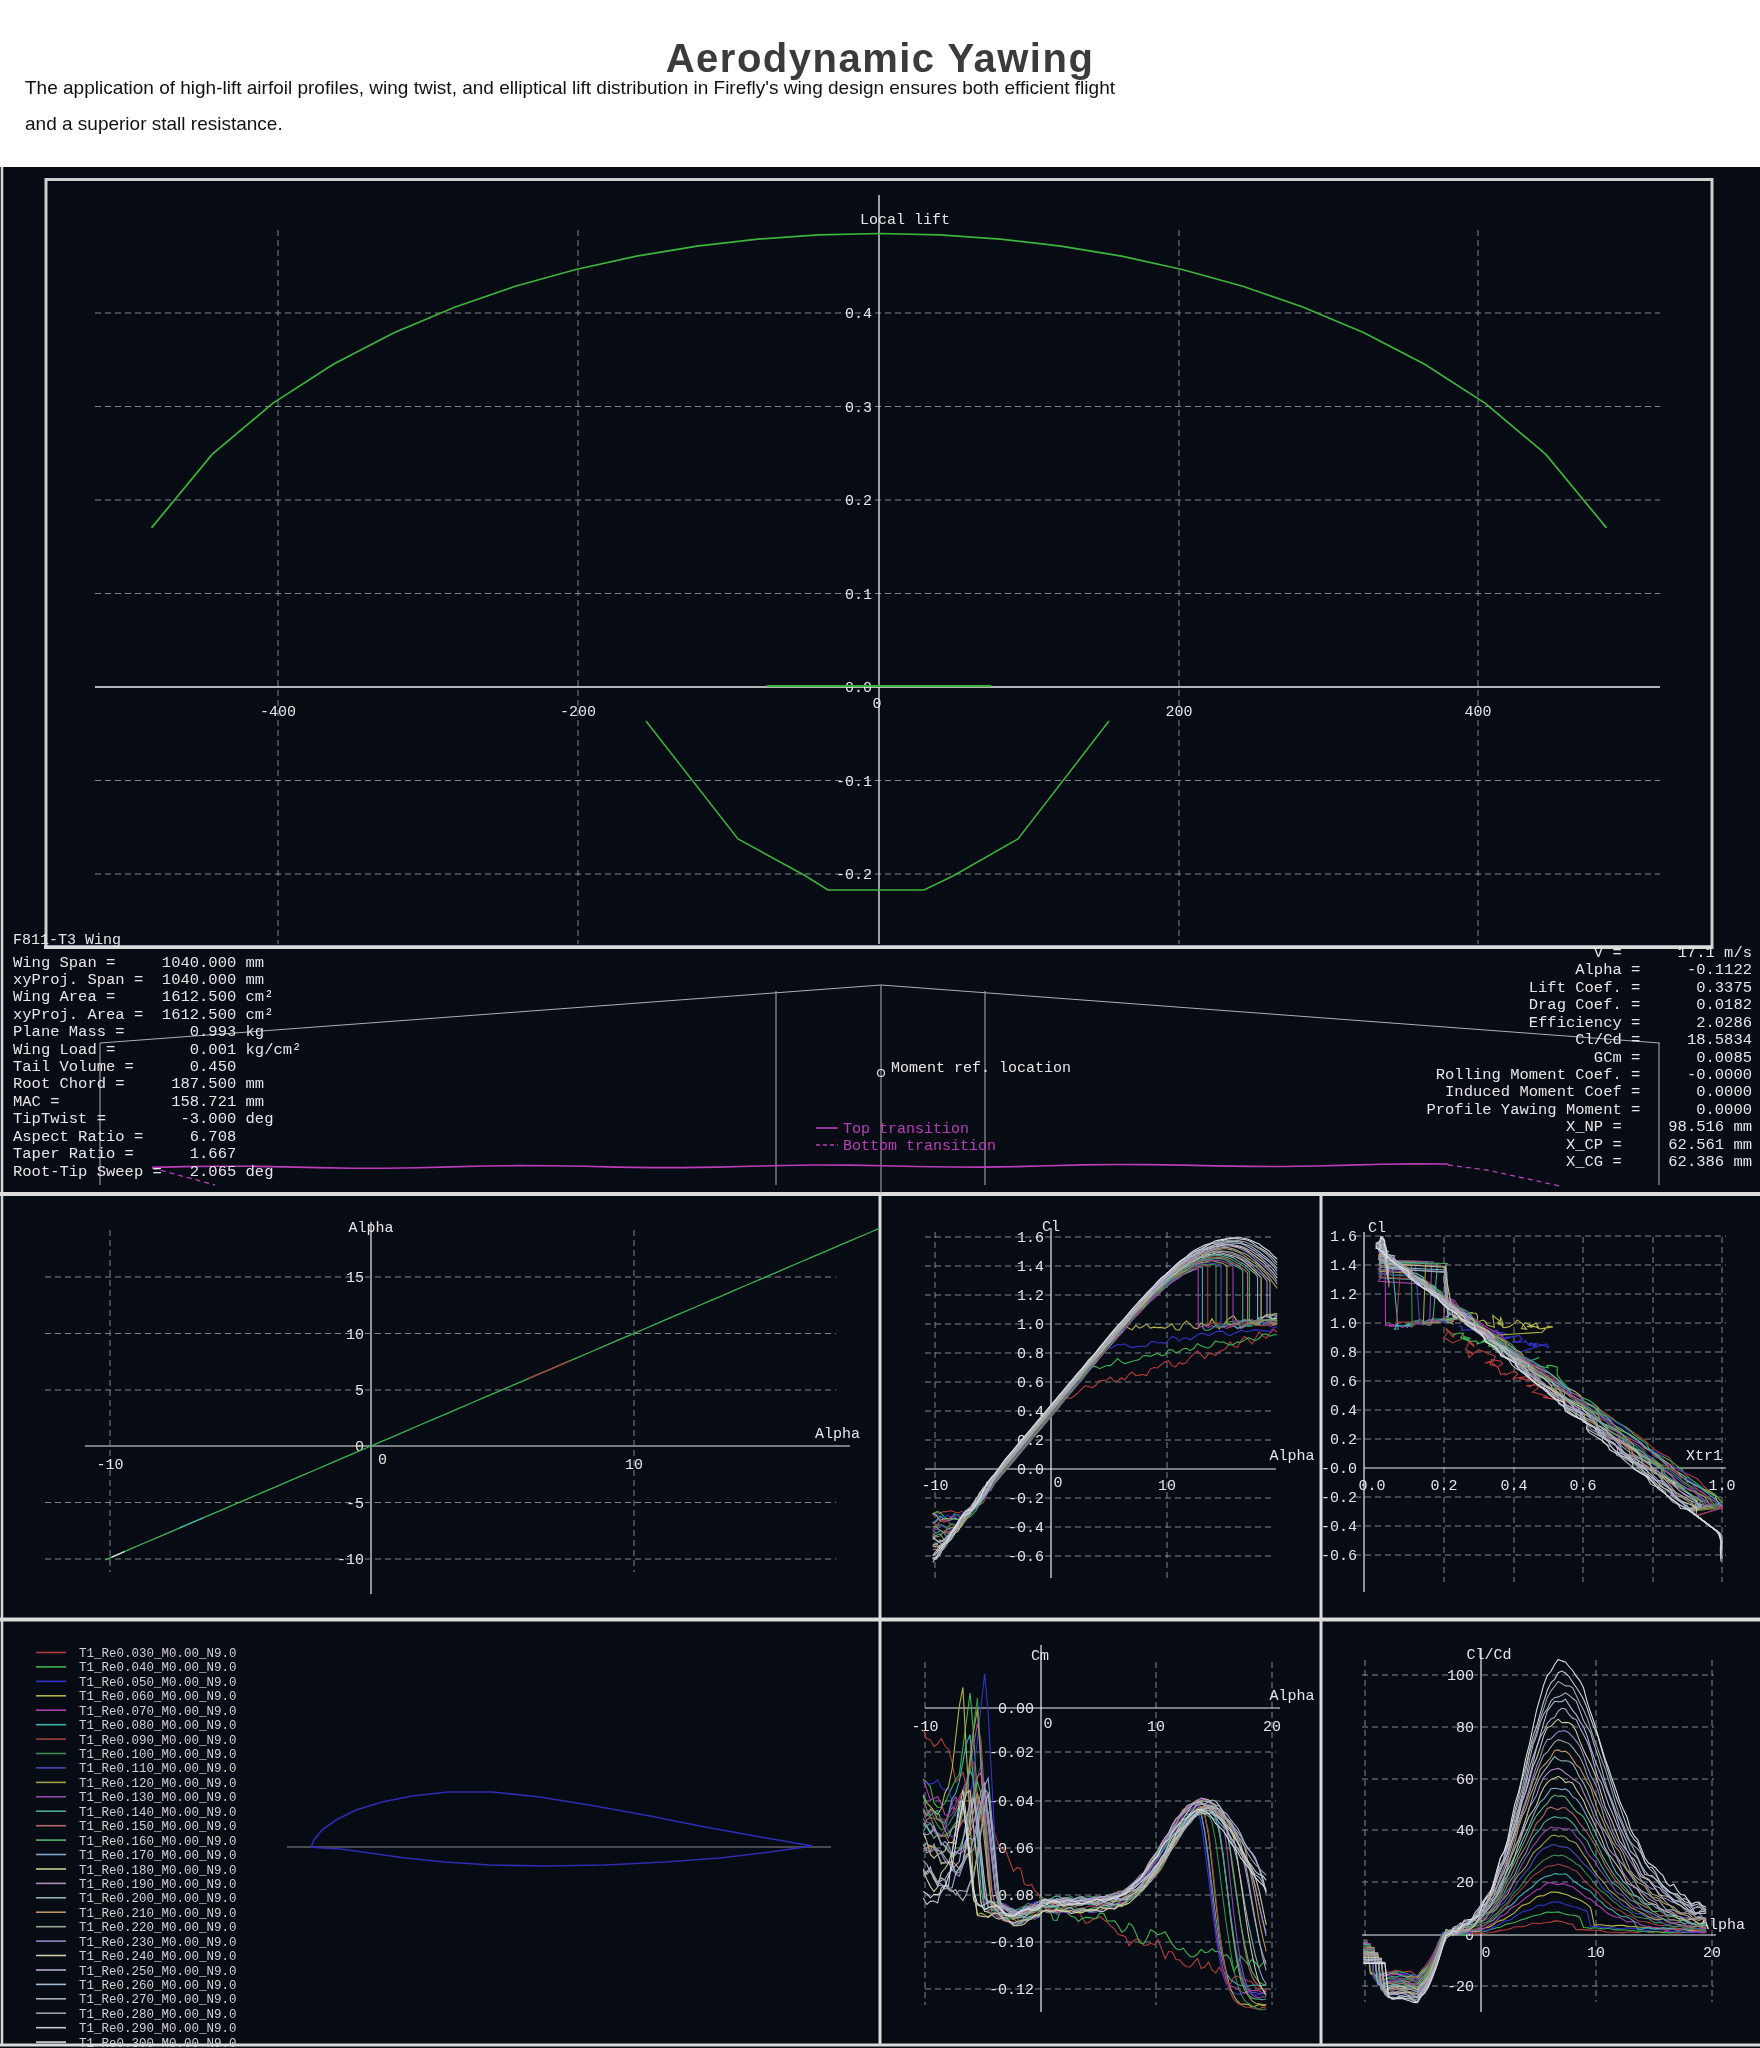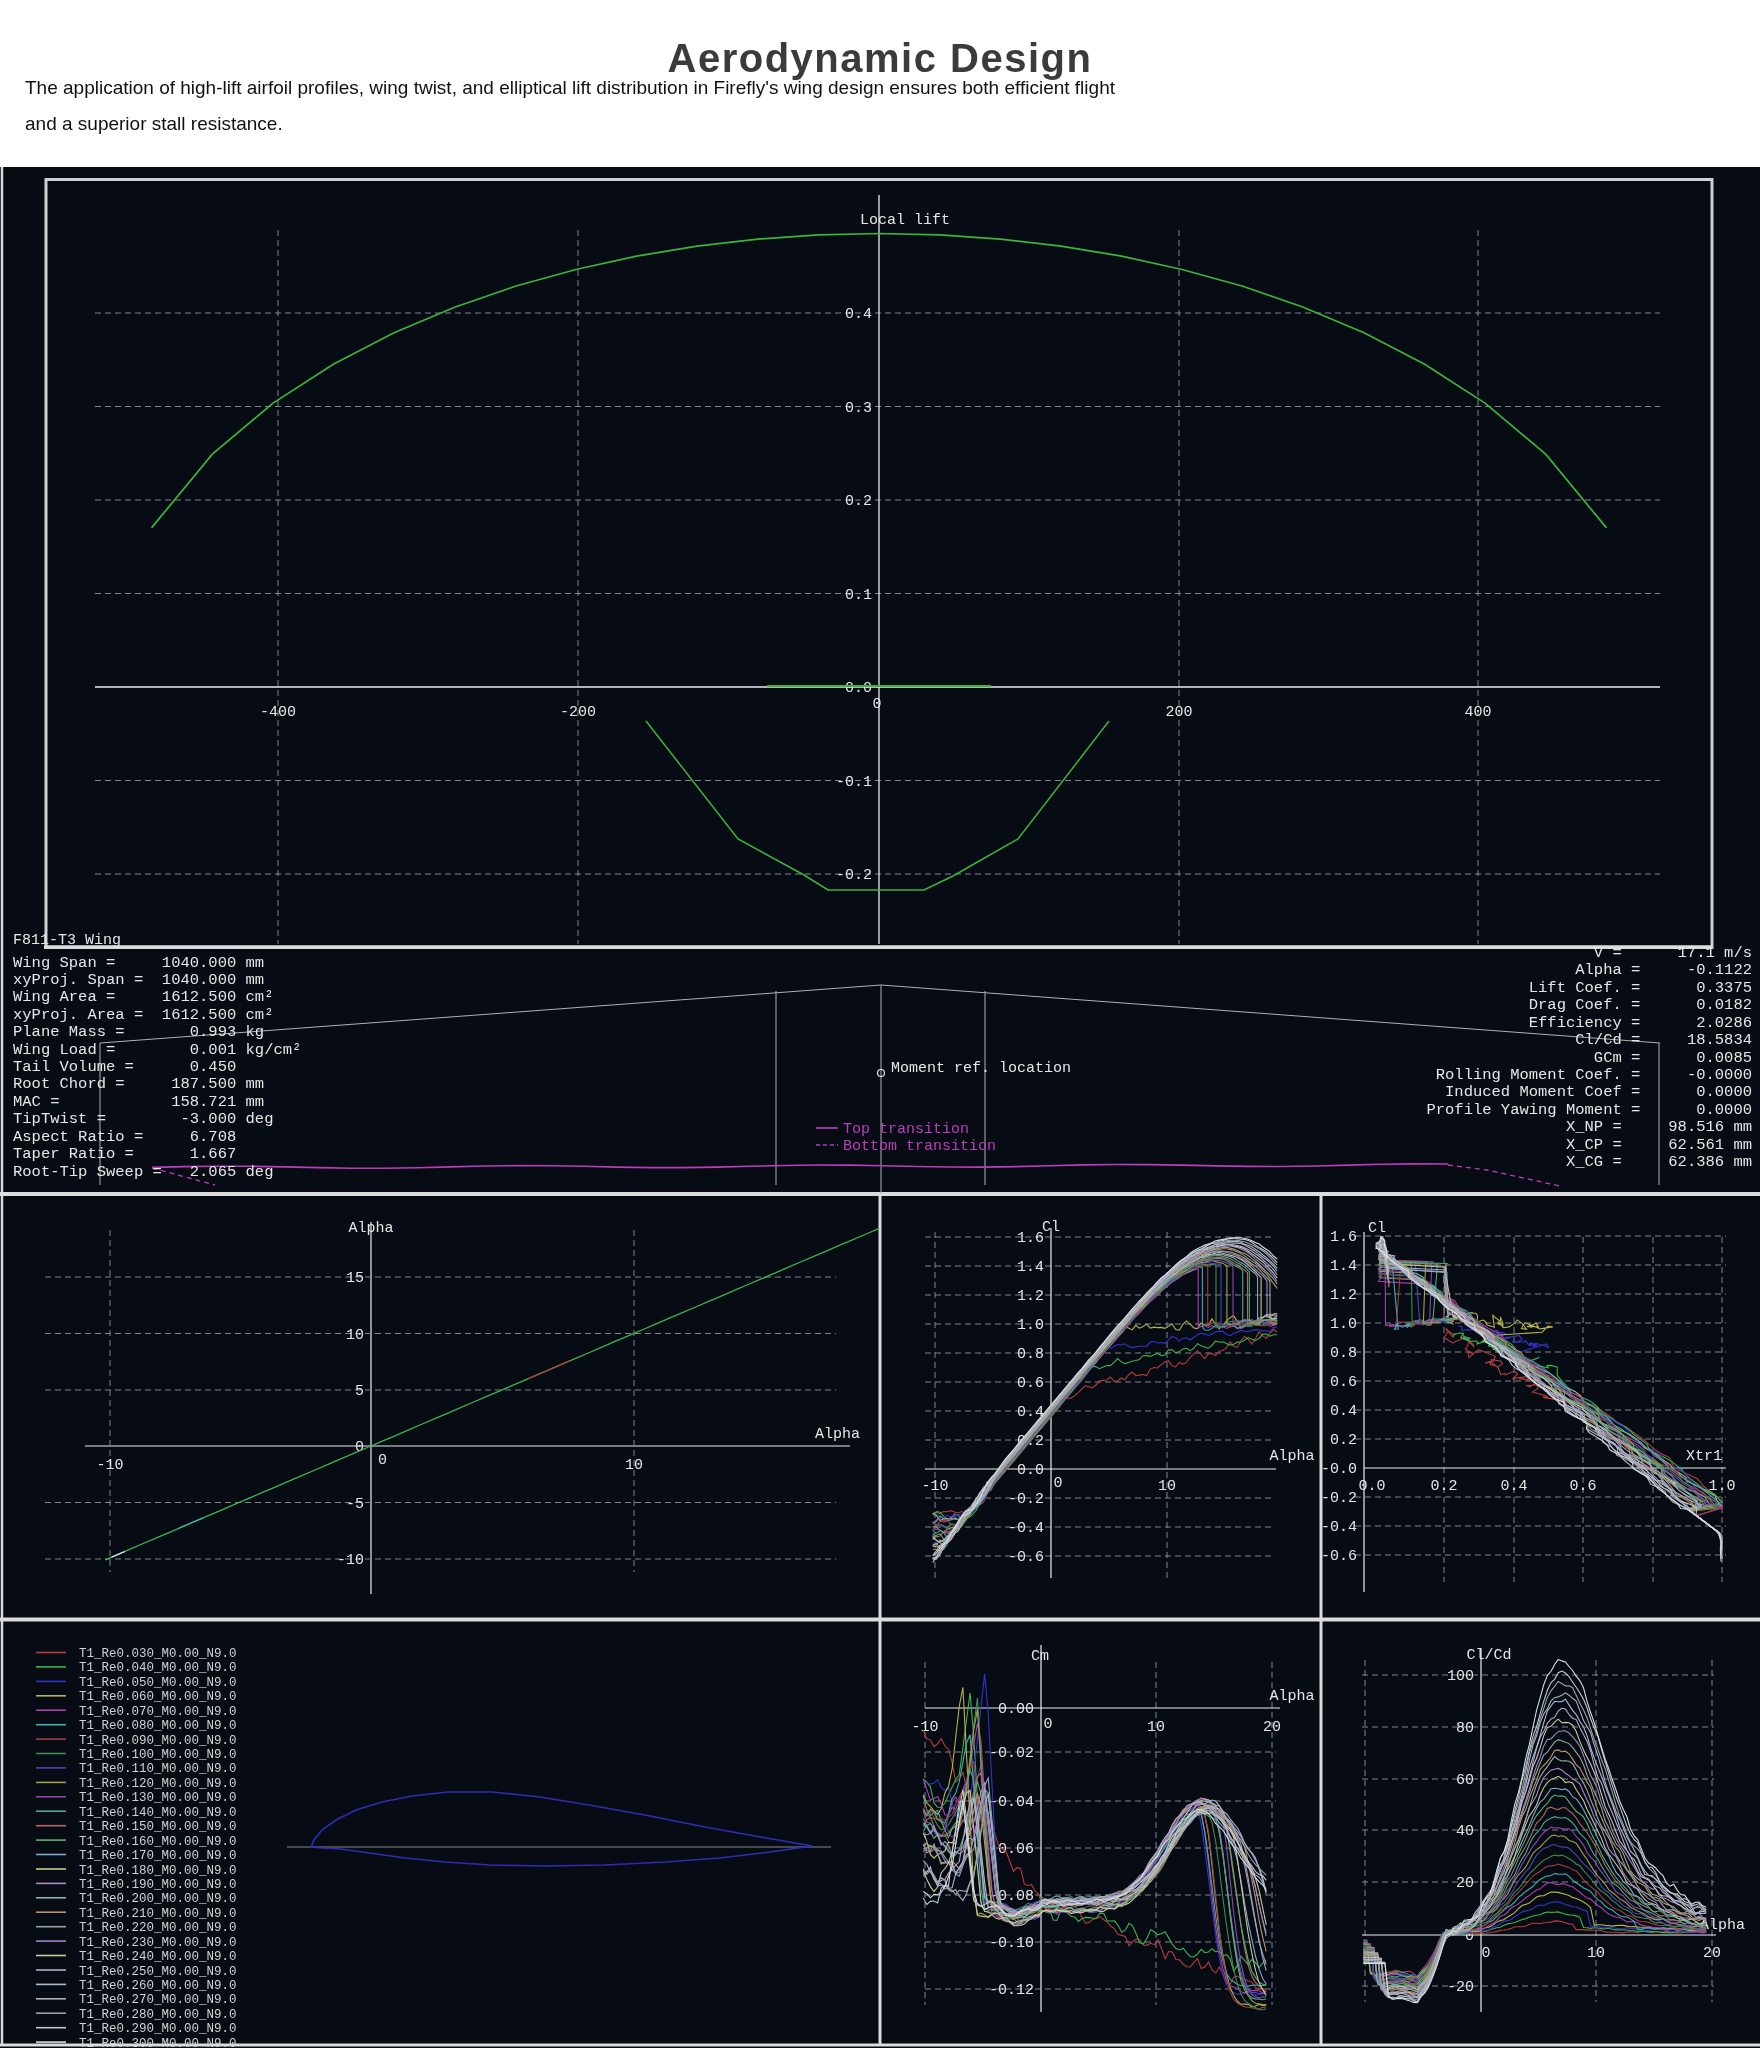--- a/index.html
+++ b/index.html
@@ -1,18 +1,18 @@
 <!DOCTYPE html>
 <html><head><meta charset="utf-8">
 <style>
 html,body{margin:0;padding:0;background:#ffffff;width:1760px;height:2048px;overflow:hidden}
 .hdr{font-family:"Liberation Sans",sans-serif}
 </style></head>
 <body>
-<div class="hdr" style="position:absolute;left:0;top:36px;width:1760px;text-align:center;font-size:40px;font-weight:bold;color:#3b3b3b;letter-spacing:1.5px">Aerodynamic Design</div>
+<div class="hdr" style="position:absolute;left:0;top:36px;width:1760px;text-align:center;font-size:40px;font-weight:bold;color:#3b3b3b;letter-spacing:1.5px">Aerodynamic Yawing</div>
 <div class="hdr" style="position:absolute;left:25px;top:70px;width:1715px;font-size:19px;color:#111;line-height:36px">The application of high-lift airfoil profiles, wing twist, and elliptical lift distribution in Firefly's wing design ensures both efficient flight<br>and a superior stall resistance.</div>
 <svg style="position:absolute;left:0;top:167px" width="1760" height="1881" viewBox="0 167 1760 1881">
 <rect x="0" y="167" width="1760" height="1881" fill="#070b13"></rect>
 <rect x="46" y="179.5" width="1666" height="768" fill="none" stroke="#cfcfcf" stroke-width="3"></rect>
 <line x1="95.0" y1="313.0" x2="1660.0" y2="313.0" stroke="#7f878f" stroke-width="1" stroke-dasharray="6 4"></line>
 <line x1="95.0" y1="406.5" x2="1660.0" y2="406.5" stroke="#7f878f" stroke-width="1" stroke-dasharray="6 4"></line>
 <line x1="95.0" y1="500.0" x2="1660.0" y2="500.0" stroke="#7f878f" stroke-width="1" stroke-dasharray="6 4"></line>
 <line x1="95.0" y1="593.5" x2="1660.0" y2="593.5" stroke="#7f878f" stroke-width="1" stroke-dasharray="6 4"></line>
 <line x1="95.0" y1="780.5" x2="1660.0" y2="780.5" stroke="#7f878f" stroke-width="1" stroke-dasharray="6 4"></line>
 <line x1="95.0" y1="874.0" x2="1660.0" y2="874.0" stroke="#7f878f" stroke-width="1" stroke-dasharray="6 4"></line>

